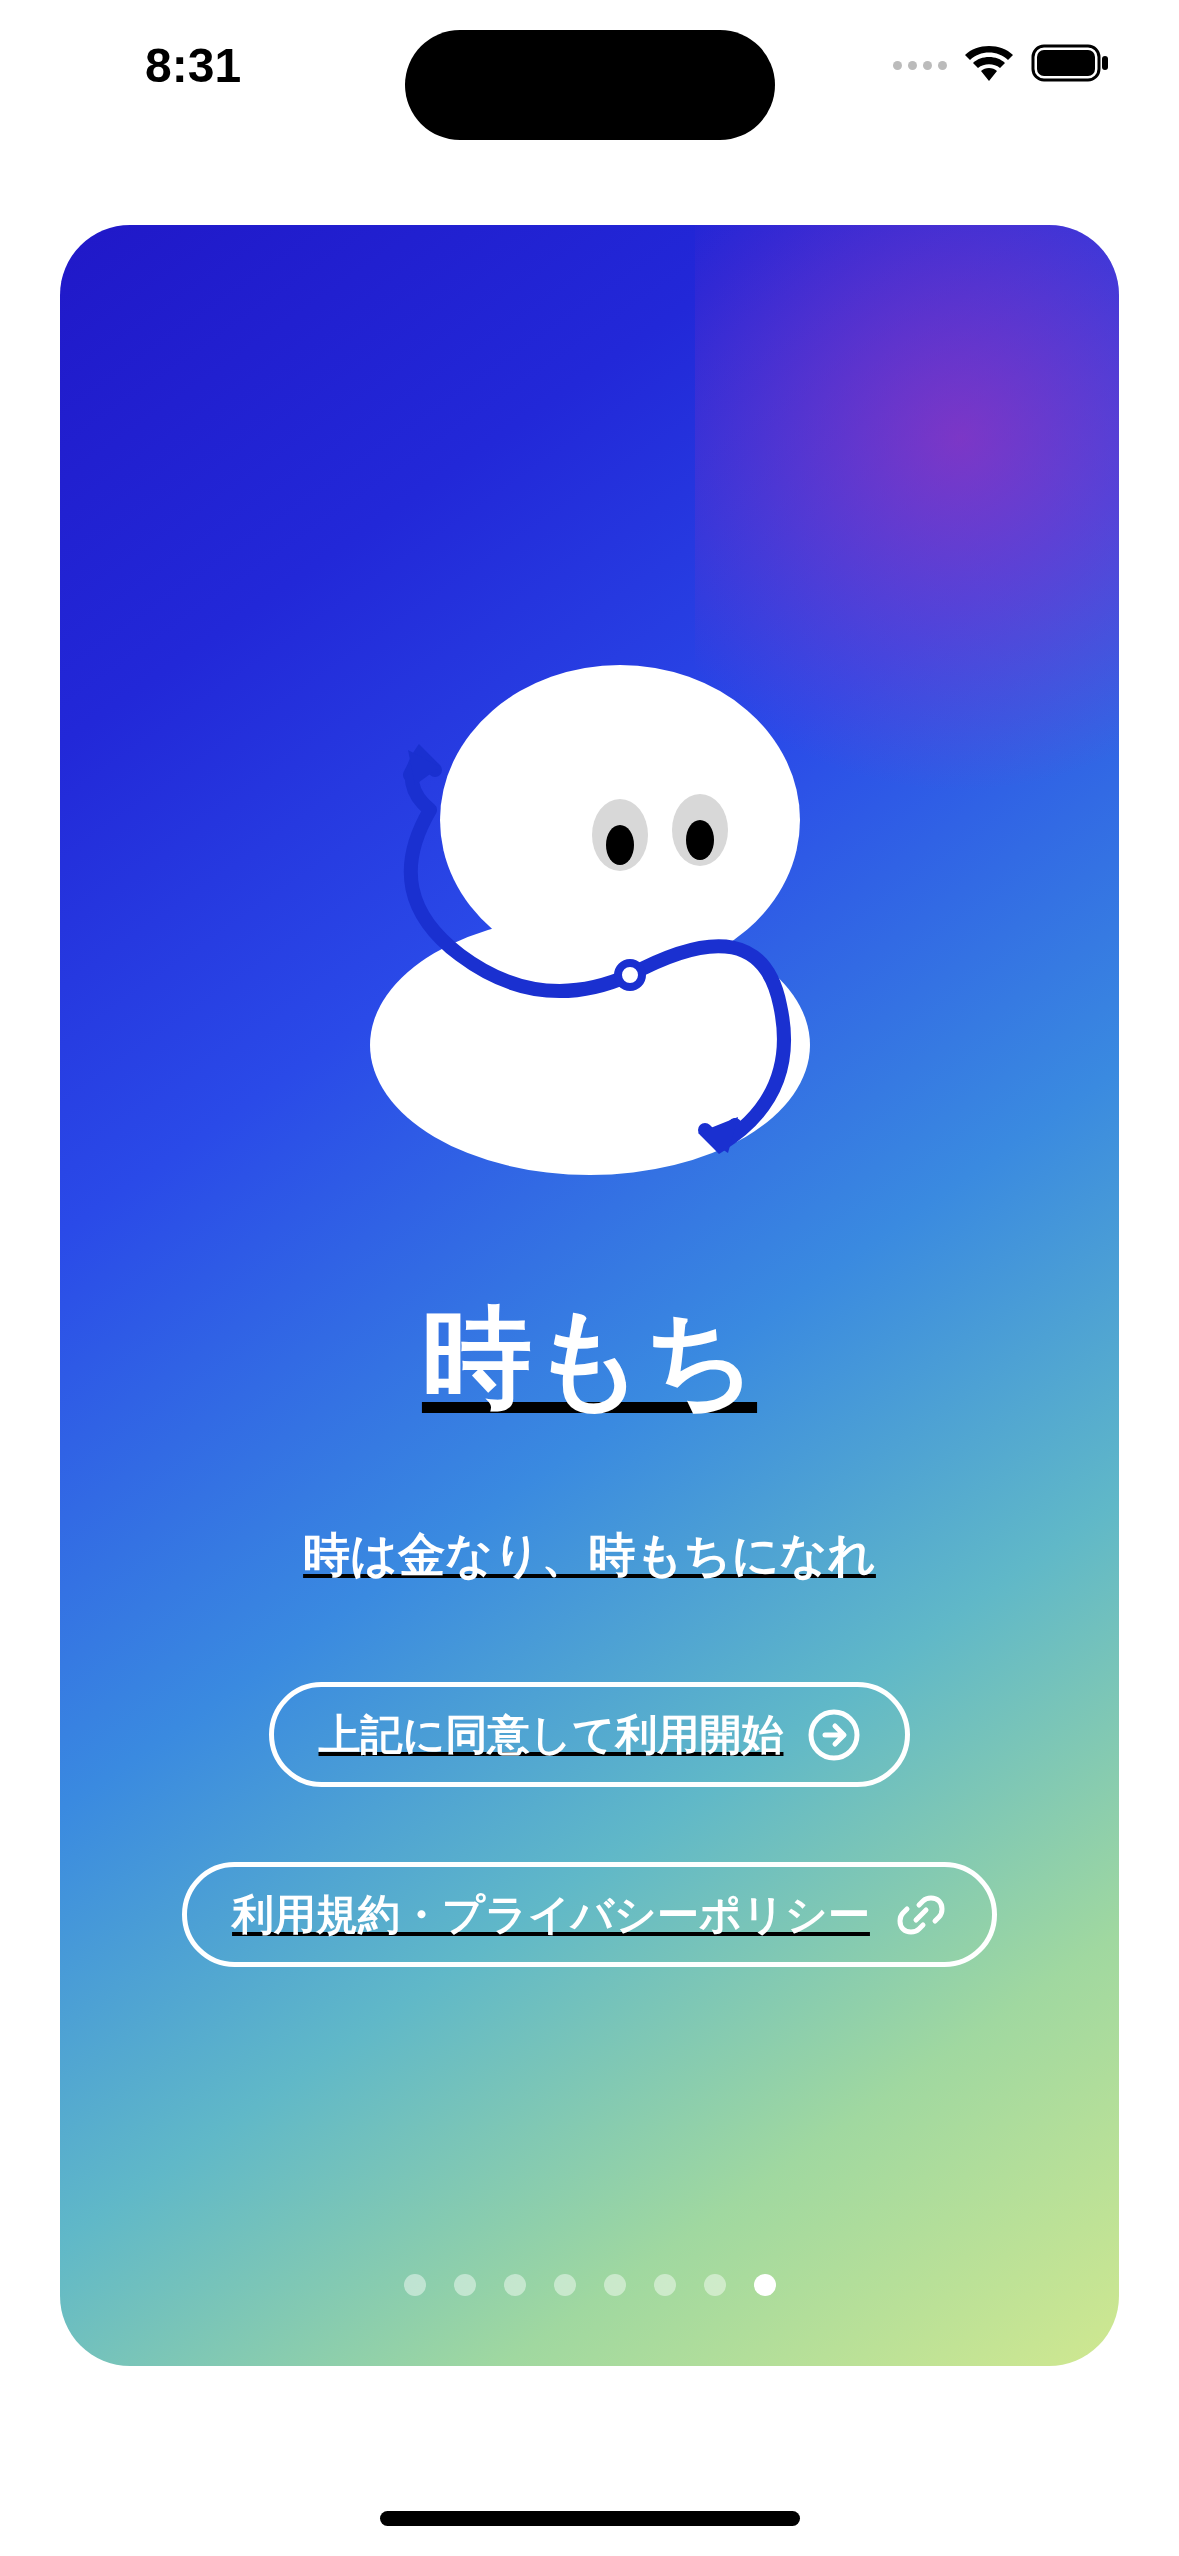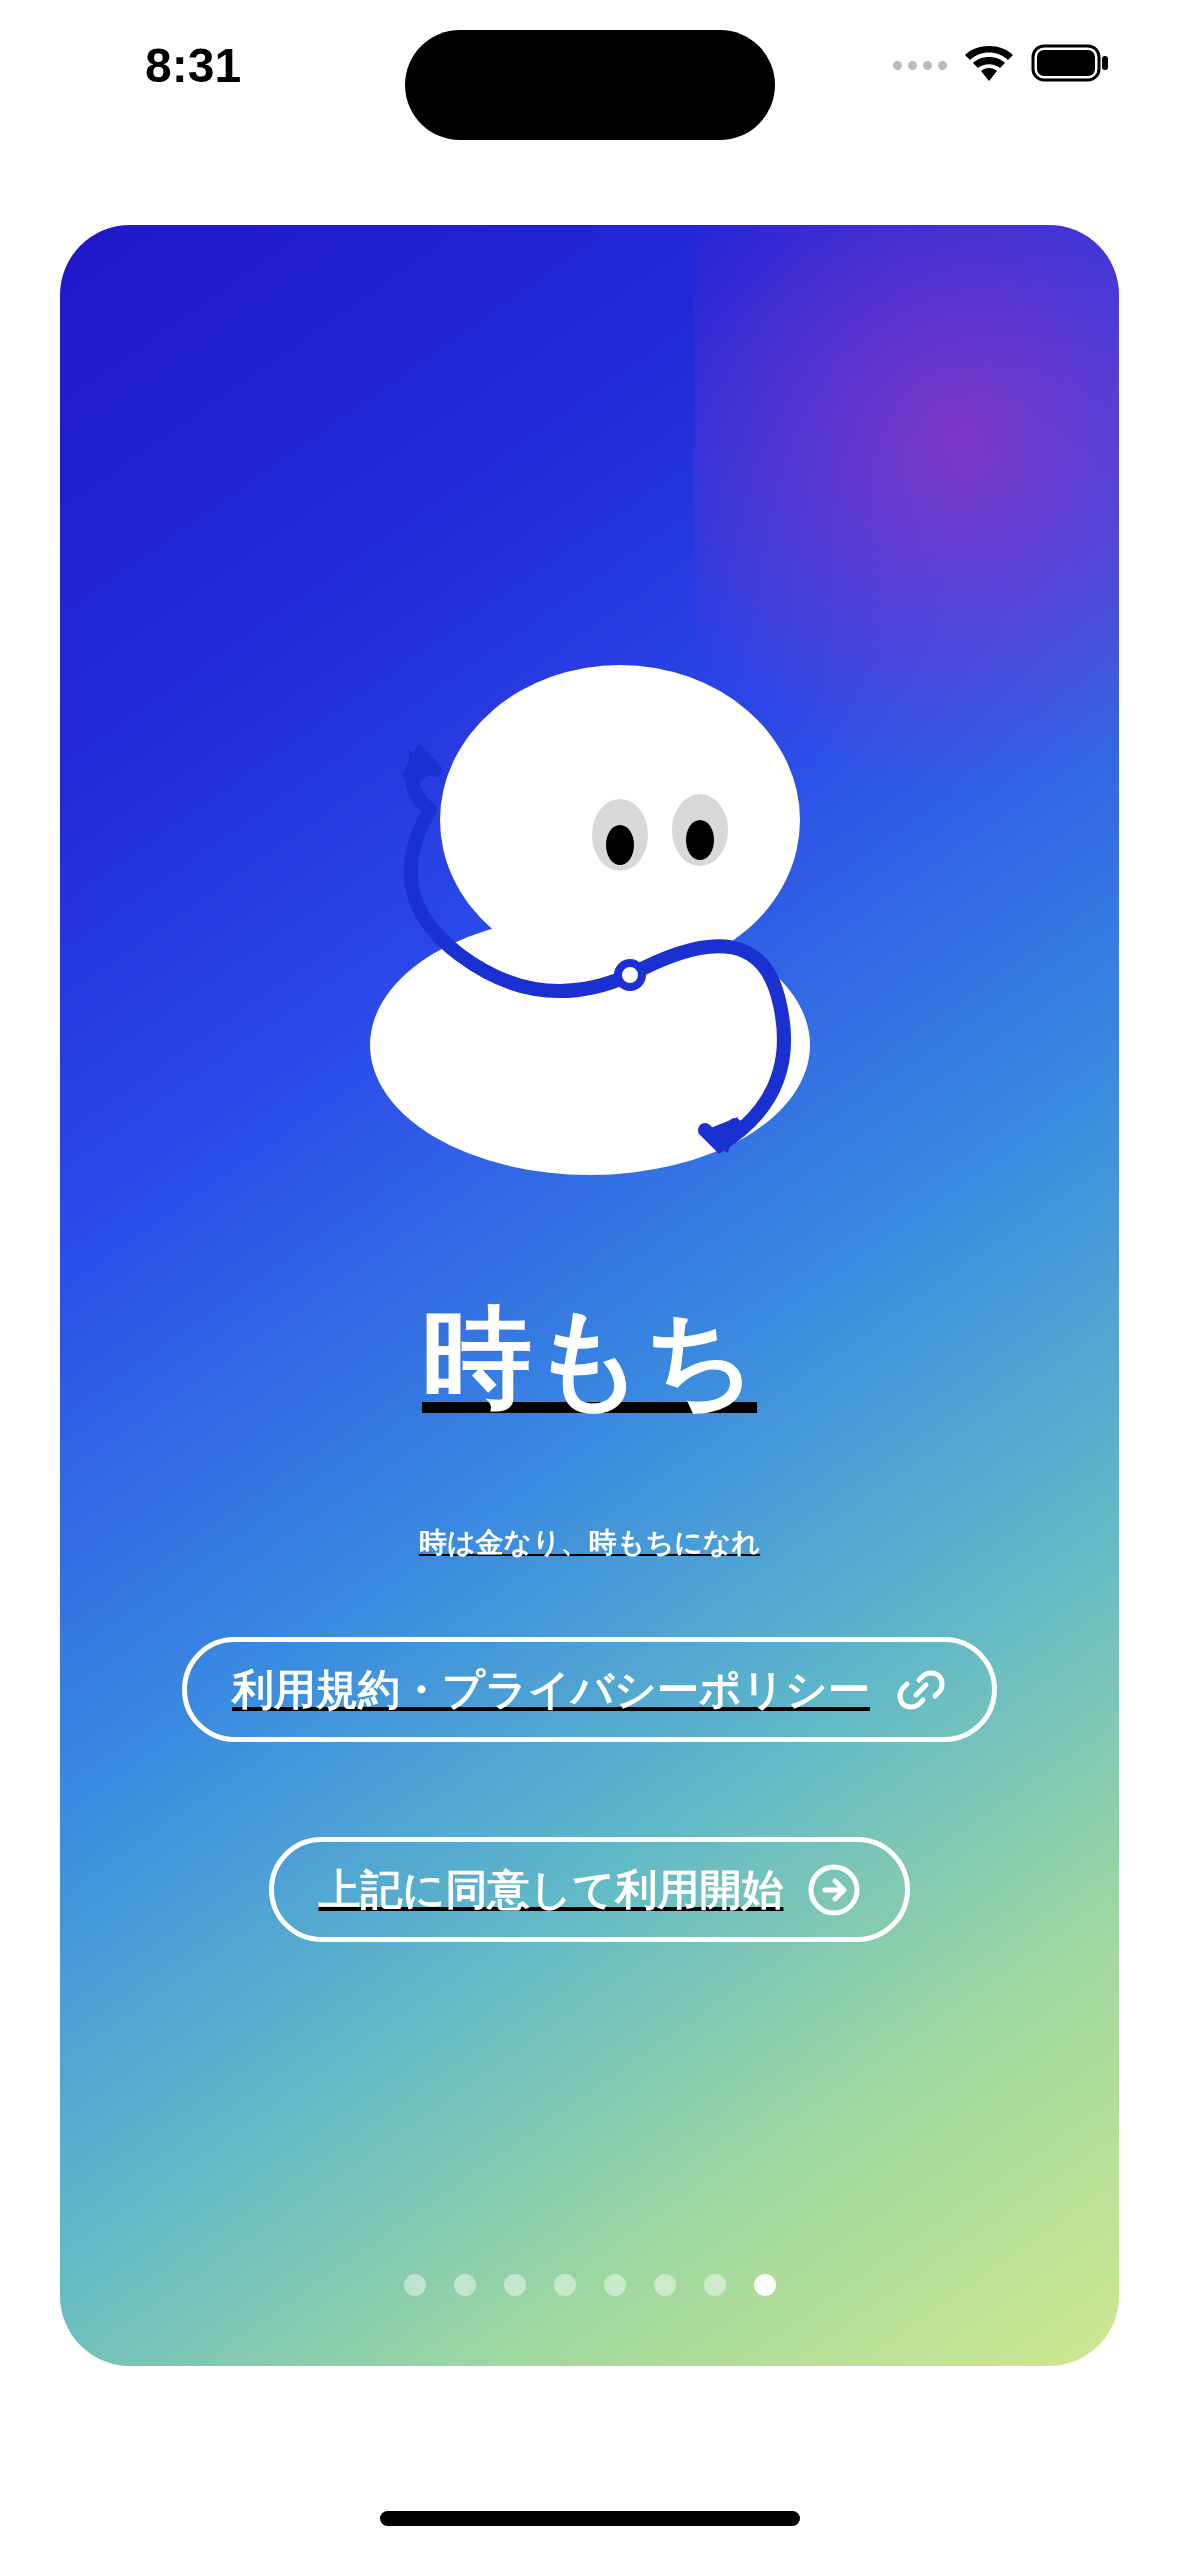--- a/index.html
+++ b/index.html
@@ -122,21 +122,21 @@
     .app-title {
       margin-top: 100px;
       font-size: 110px;
       font-weight: 700;
       color: #fff;
       text-align: center;
     }
     
     .tagline {
       margin-top: 90px;
-      font-size: 28px;
+      font-size: 47px;
       font-weight: 600;
       color: #fff;
       text-align: center;
     }
     
     .btn {
       margin-top: 75px;
       padding: 0 45px;
       height: 105px;
       border: 5px solid #fff;
@@ -257,39 +257,39 @@
 
       <path d="M 68 95 L 100 112 L 75 130 Z" fill="#1a30d0"></path>
       <path d="M 388 498 L 358 478 L 398 462 Z" fill="#1a30d0"></path>
     </svg>
   </div>
 
   <h1 class="app-title">時もち</h1>
 
   <p class="tagline">時は金なり、時もちになれ</p>
 
-  <button class="btn">
-    <span class="btn-label">利用規約・プライバシーポリシー</span>
-    <span class="btn-icon">
-      <svg viewBox="0 0 52 52">
-        <path d="M 21 31 L 31 21 M 24 16 L 28 12 C 32 8 40 8 44 12 C 48 16 48 24 44 28 L 40 32 M 28 36 L 24 40 C 20 44 12 44 8 40 C 4 36 4 28 8 24 L 12 20" stroke="#fff" stroke-width="5" fill="none" stroke-linecap="round"></path>
-      </svg>
-    </span>
-  </button>
-
   <button class="btn btn-agree">
     <span class="btn-label">上記に同意して利用開始</span>
     <span class="btn-icon">
       <svg viewBox="0 0 52 52">
         <circle cx="26" cy="26" r="23" stroke="#fff" stroke-width="5" fill="none"></circle>
         <path d="M 17 26 L 35 26 M 27 17 L 36 26 L 27 35" stroke="#fff" stroke-width="5" fill="none" stroke-linecap="round" stroke-linejoin="round"></path>
       </svg>
     </span>
   </button>
 
+  <button class="btn">
+    <span class="btn-label">利用規約・プライバシーポリシー</span>
+    <span class="btn-icon">
+      <svg viewBox="0 0 52 52">
+        <path d="M 21 31 L 31 21 M 24 16 L 28 12 C 32 8 40 8 44 12 C 48 16 48 24 44 28 L 40 32 M 28 36 L 24 40 C 20 44 12 44 8 40 C 4 36 4 28 8 24 L 12 20" stroke="#fff" stroke-width="5" fill="none" stroke-linecap="round"></path>
+      </svg>
+    </span>
+  </button>
+
   <div class="page-dots">
     <div class="page-dot"></div>
     <div class="page-dot"></div>
     <div class="page-dot"></div>
     <div class="page-dot"></div>
     <div class="page-dot"></div>
     <div class="page-dot"></div>
     <div class="page-dot"></div>
     <div class="page-dot active"></div>
   </div>

